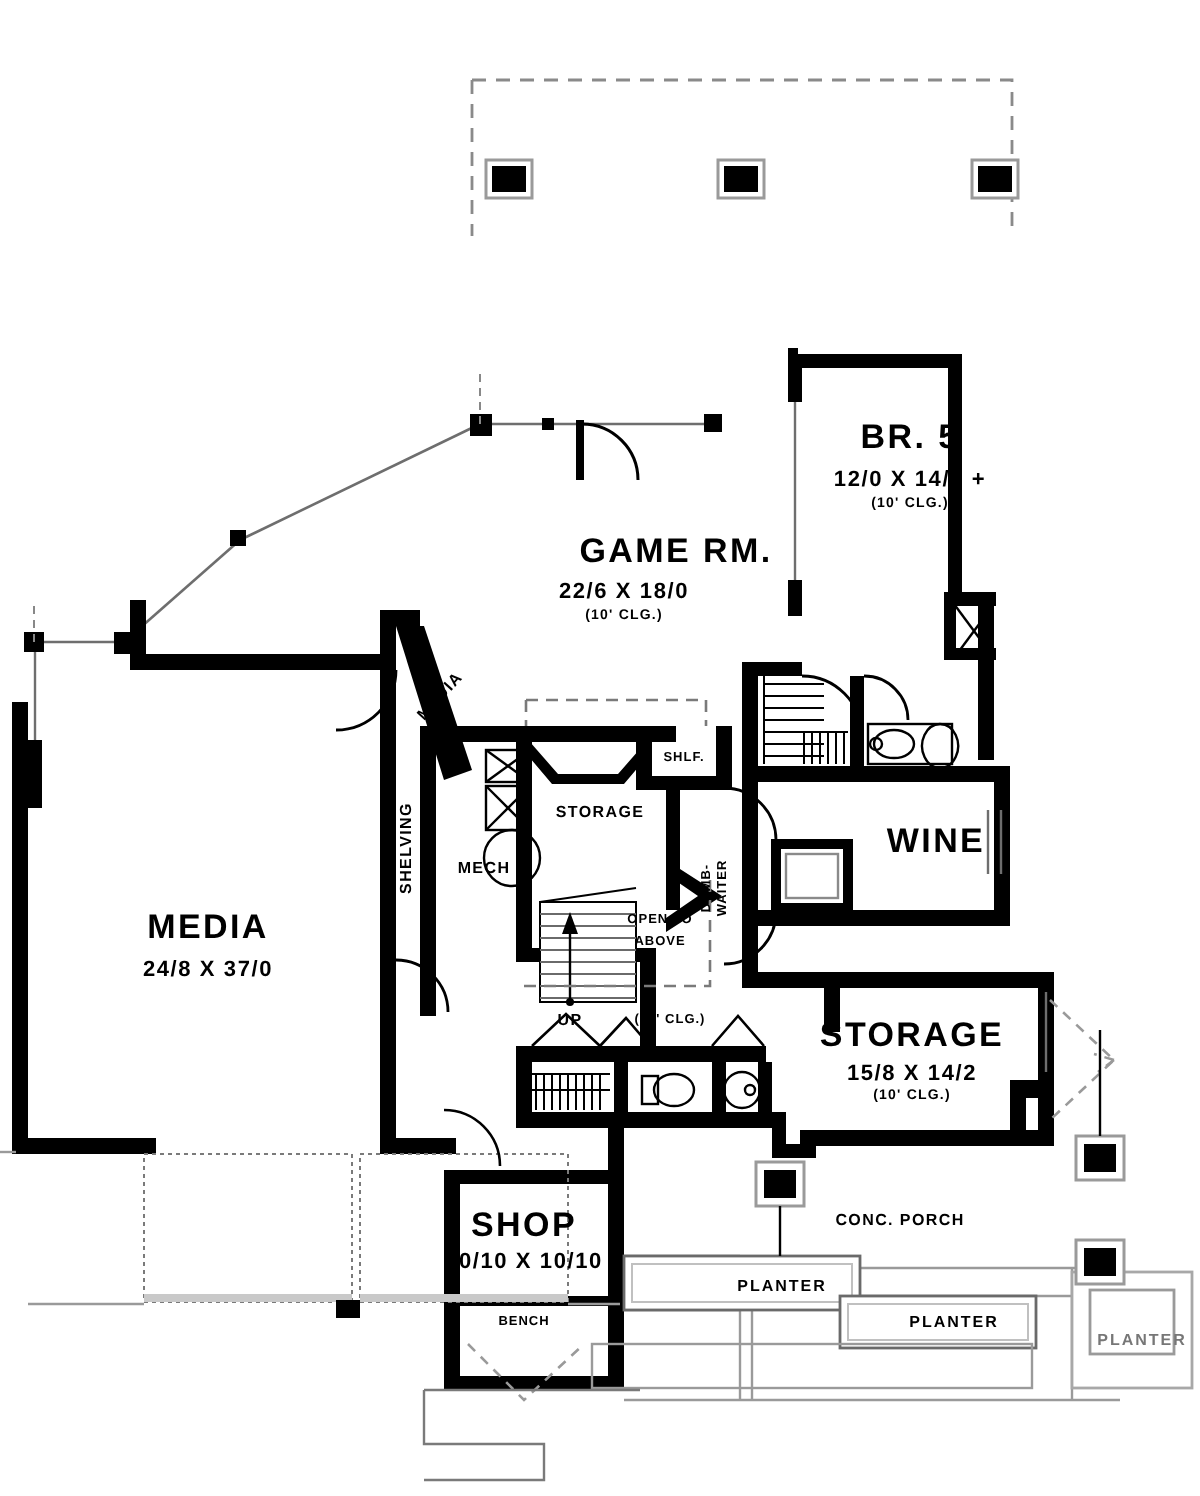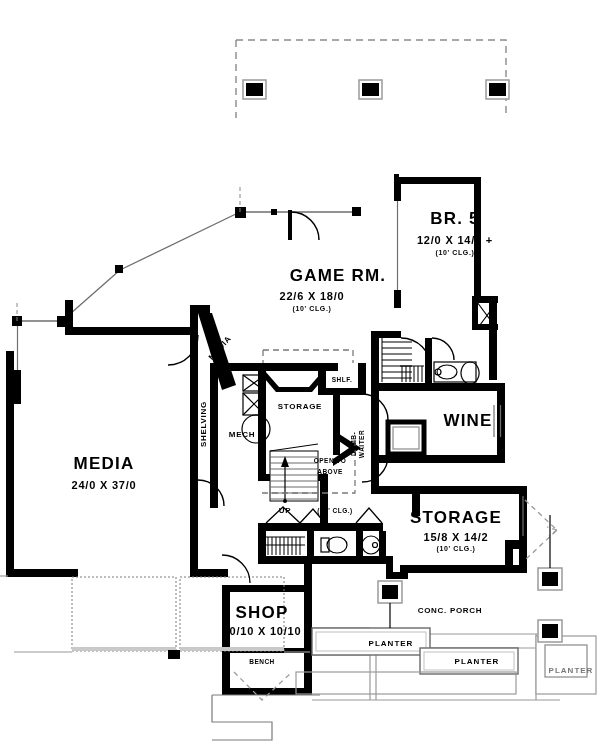--- a/index.html
+++ b/index.html
@@ -441,21 +441,21 @@
 
   <div class="lbl room-name" style="left:312px; top:276px;margin-left:26px;">GAME RM.</div>
   <div class="lbl room-dim" style="left:312px; top:296px;">22/6  X  18/0</div>
   <div class="lbl room-clg" style="left:312px; top:308px;">(10' CLG.)</div>
 
   <div class="lbl room-name" style="left:455px; top:219px;">BR. 5</div>
   <div class="lbl room-dim" style="left:455px; top:240px;">12/0  X  14/0  +</div>
   <div class="lbl room-clg" style="left:455px; top:252px;">(10' CLG.)</div>
 
   <div class="lbl room-name" style="left:104px; top:464px;">MEDIA</div>
-  <div class="lbl room-dim" style="left:104px; top:485px;">24/0  X  37/0</div>
+  <div class="lbl room-dim" style="left:104px; top:485px;">24/8  X  37/0</div>
 
   <div class="lbl room-name" style="left:468px; top:421px;text-align:right;">WINE</div>
 
   <div class="lbl room-name" style="left:456px; top:518px;">STORAGE</div>
   <div class="lbl room-dim" style="left:456px; top:537px;">15/8  X  14/2</div>
   <div class="lbl room-clg" style="left:456px; top:548px;">(10' CLG.)</div>
 
   <div class="lbl room-name" style="left:262px; top:613px;">SHOP</div>
   <div class="lbl room-dim" style="left:262px; top:631px;">10/10  X  10/10</div>
 

